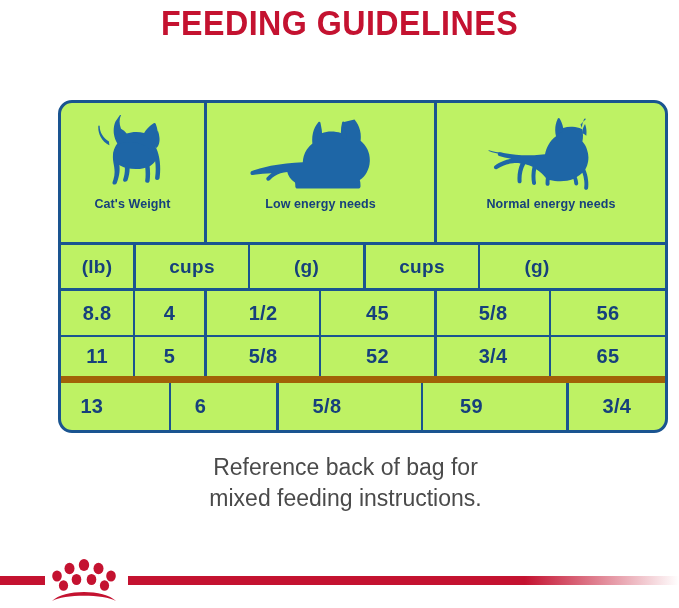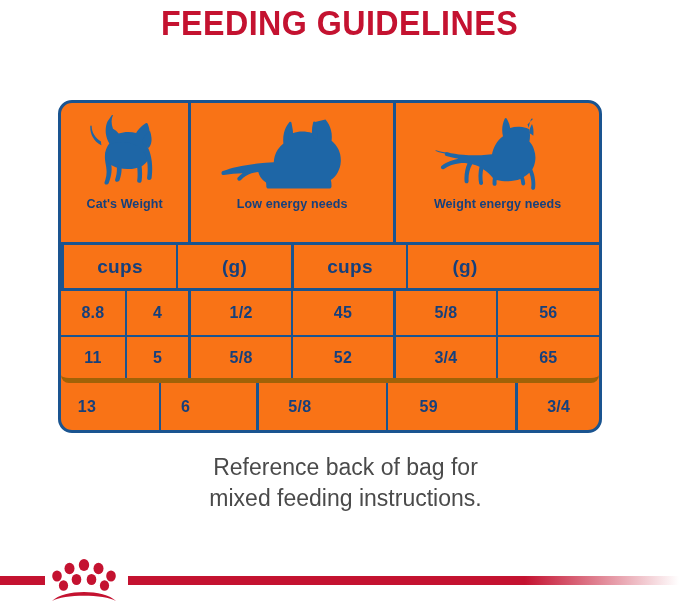--- a/index.html
+++ b/index.html
@@ -31,26 +31,26 @@
     letter-spacing: 0.5px;
     font-family: "Liberation Sans", sans-serif;
     transform: scaleX(0.92);
   }
 
   
   .table-wrap {
     position: absolute;
     left: 58px;
     top: 100px;
-    width: 544px;
+    width: 610px;
     height: 333px;
     border: 3px solid #1A5490;
     border-radius: 14px;
     box-sizing: border-box;
-    background: #f97316;
+    background: #bef264;
   }
 
   .icon-row {
     display: flex;
     height: 142px;
     border-bottom: 3px solid #1A5490;
     box-sizing: border-box;
   }
   .icon-cell {
     display: flex;
@@ -80,30 +80,30 @@
     margin-top: 2px;
   }
 
   
   .grid-row {
     display: flex;
     box-sizing: border-box;
   }
   .grid-row.units { height: 46px; border-bottom: 3px solid #1A5490; }
   .grid-row.d1 { height: 46px; border-bottom: 2px solid #1A5490; }
-  .grid-row.d2 { height: 46px; border-bottom: 5px solid #a16207; border-radius: 8px; }
+  .grid-row.d2 { height: 46px; border-bottom: 7px solid #a16207; }
   .grid-row.d3 { height: 47px; gap: 46px; }
 
   .cell {
     display: flex;
     align-items: center;
     justify-content: center;
     box-sizing: border-box;
     color: #16407C;
-    font-size: 16px;
+    font-size: 20px;
     font-weight: bold;
     letter-spacing: 0.3px;
   }
   .cell.col0 { width: 72px; }
   .cell.col1 { width: 71px; border-left: 2px solid #1A5490; }
   .cell.col2 { width: 115px; border-left: 3px solid #1A5490; }
   .cell.col3 { width: 115px; border-left: 2px solid #1A5490; }
   .cell.col4 { width: 115px; border-left: 3px solid #1A5490; }
   .cell.col5 { width: 116px; border-left: 2px solid #1A5490; }
 
@@ -190,25 +190,26 @@
 
     <div class="icon-cell c3">
       <div class="icon-art">
         <svg width="140" height="76" viewBox="0 0 140 76" aria-hidden="true">
           <path fill="#1E66A6" d="M105.0 3.0c-0.5 -0.8 -1.7 -0.7 -2.0 0.2 -1.3 3.2 -2.0 6.3 -2.3 9.7 -2.8 -1.2 -5.8 -1.9 -9.1 -2.1 -3.3 -0.2 -6.4 0.2 -9.4 1.1 -0.6 -3.3 -1.7 -6.3 -3.4 -9.2 -0.5 -0.8 -1.7 -0.8 -2.1 0.1 -1.7 3.6 -2.5 7.2 -2.5 11.1 0 2.2 0.3 4.2 0.8 6.3 -3.1 2.3 -5.6 5.1 -7.5 8.5 -1.7 3.0 -2.8 6.1 -3.5 9.5 -3.6 0.5 -7.2 0.8 -10.9 1.0 -6.2 0.3 -12.1 0.2 -18.2 -0.4 -5.5 -0.5 -10.6 -1.3 -15.8 -2.6 -1.1 -0.3 -2.1 0.4 -2.3 1.5 -0.2 1.0 0.4 2.0 1.4 2.3 4.1 1.2 8.0 2.1 12.2 2.8 -2.8 0.5 -5.4 1.2 -8.0 2.2 -3.2 1.2 -6.0 2.7 -8.7 4.7 -0.9 0.7 -1.1 1.9 -0.4 2.8 0.6 0.8 1.8 1.0 2.7 0.4 4.8 -3.2 10.0 -5.0 15.9 -5.6 2.6 -0.3 5.1 -0.2 7.6 0.1 -1.0 2.2 -1.7 4.4 -2.2 6.8 -0.8 3.8 -1.0 7.4 -0.7 11.3 0.1 1.1 1.0 1.9 2.1 1.8 1.1 -0.1 1.9 -1.0 1.9 -2.1 -0.2 -3.4 0.0 -6.5 0.8 -9.8 0.6 -2.6 1.5 -4.9 2.8 -7.2 2.5 0.6 4.9 1.4 7.3 2.5 -0.6 2.7 -0.9 5.2 -1.0 8.0 -0.1 3.0 0.1 5.7 0.6 8.6 0.2 1.1 1.2 1.8 2.3 1.6 1.1 -0.2 1.8 -1.2 1.6 -2.3 -0.5 -2.6 -0.6 -5.0 -0.5 -7.7 0.1 -2.0 0.3 -3.8 0.7 -5.7 2.0 1.2 3.9 2.6 5.6 4.2 1.6 1.5 2.9 3.0 4.1 4.7 -0.3 2.0 -0.4 3.9 -0.3 5.9 0.1 1.1 1.0 1.9 2.1 1.8 1.1 -0.1 1.9 -1.0 1.9 -2.1 -0.1 -1.3 -0.1 -2.5 0.1 -3.8 3.3 0.9 6.9 1.4 10.7 1.4 4.7 0 9.0 -0.7 13.0 -2.2 0.5 1.5 0.8 2.9 0.9 4.5 0.1 1.1 1.0 1.9 2.1 1.8 1.1 -0.1 1.9 -1.0 1.8 -2.1 -0.2 -2.2 -0.7 -4.2 -1.5 -6.3 2.1 -1.2 4.0 -2.6 5.7 -4.3 0.9 2.6 1.5 5.0 1.8 7.7 0.3 2.5 0.3 4.8 0.0 7.3 -0.1 1.1 0.7 2.0 1.8 2.1 1.1 0.1 2.0 -0.7 2.1 -1.8 0.3 -2.8 0.3 -5.5 -0.1 -8.3 -0.4 -3.6 -1.3 -6.8 -2.7 -10.1 1.4 -2.5 2.3 -5.1 2.8 -8.0 0.7 -4.3 0.3 -8.3 -1.2 -12.4 -1.0 -2.9 -2.5 -5.4 -4.5 -7.7 0.4 -2.0 0.6 -3.9 0.6 -6.0 0 -3.9 -0.8 -7.5 -2.5 -11.1 z"></path>
           <path fill="#1E66A6" d="M104.0 8.0c1.0 2.7 1.5 5.3 1.5 8.2 0 1.2 -0.1 2.3 -0.2 3.5 -1.3 -1.1 -2.6 -2.0 -4.1 -2.8 0.2 -3.1 1.0 -6.1 2.8 -8.9 z"></path>
           <path fill="#1E66A6" d="M79.5 8.0c1.3 2.4 2.1 4.8 2.4 7.5 -1.5 0.6 -2.9 1.4 -4.2 2.3 -0.2 -1.1 -0.3 -2.1 -0.3 -3.2 0 -2.3 0.4 -4.5 1.1 -6.6 z"></path>
           <path fill="#1E66A6" d="M22.0 37.0c-4.8 -0.3 -9.4 -1.2 -14.0 -2.7 -0.3 -0.1 -0.5 0.1 -0.5 0.3 0 0.2 0.1 0.4 0.3 0.5 4.3 1.7 8.7 2.7 13.4 3.2 0.3 0.0 0.5 -0.2 0.5 -0.4 0.0 -0.3 -0.2 -0.5 -0.4 -0.5 z"></path>
         </svg>
       </div>
-      <div class="icon-label">Weight energy needs</div>
+      <div class="icon-label">Normal energy needs</div>
     </div>
   </div>
 
   <div class="grid-row units">
+    <div class="cell unit col0">(lb)</div>
     <div class="cell unit col2">cups</div>
     <div class="cell unit col3">(g)</div>
     <div class="cell unit col4">cups</div>
     <div class="cell unit col5">(g)</div>
   </div>
 
   <div class="grid-row d1">
     <div class="cell col0">8.8</div>
     <div class="cell col1">4</div>
     <div class="cell col2">1/2</div>

